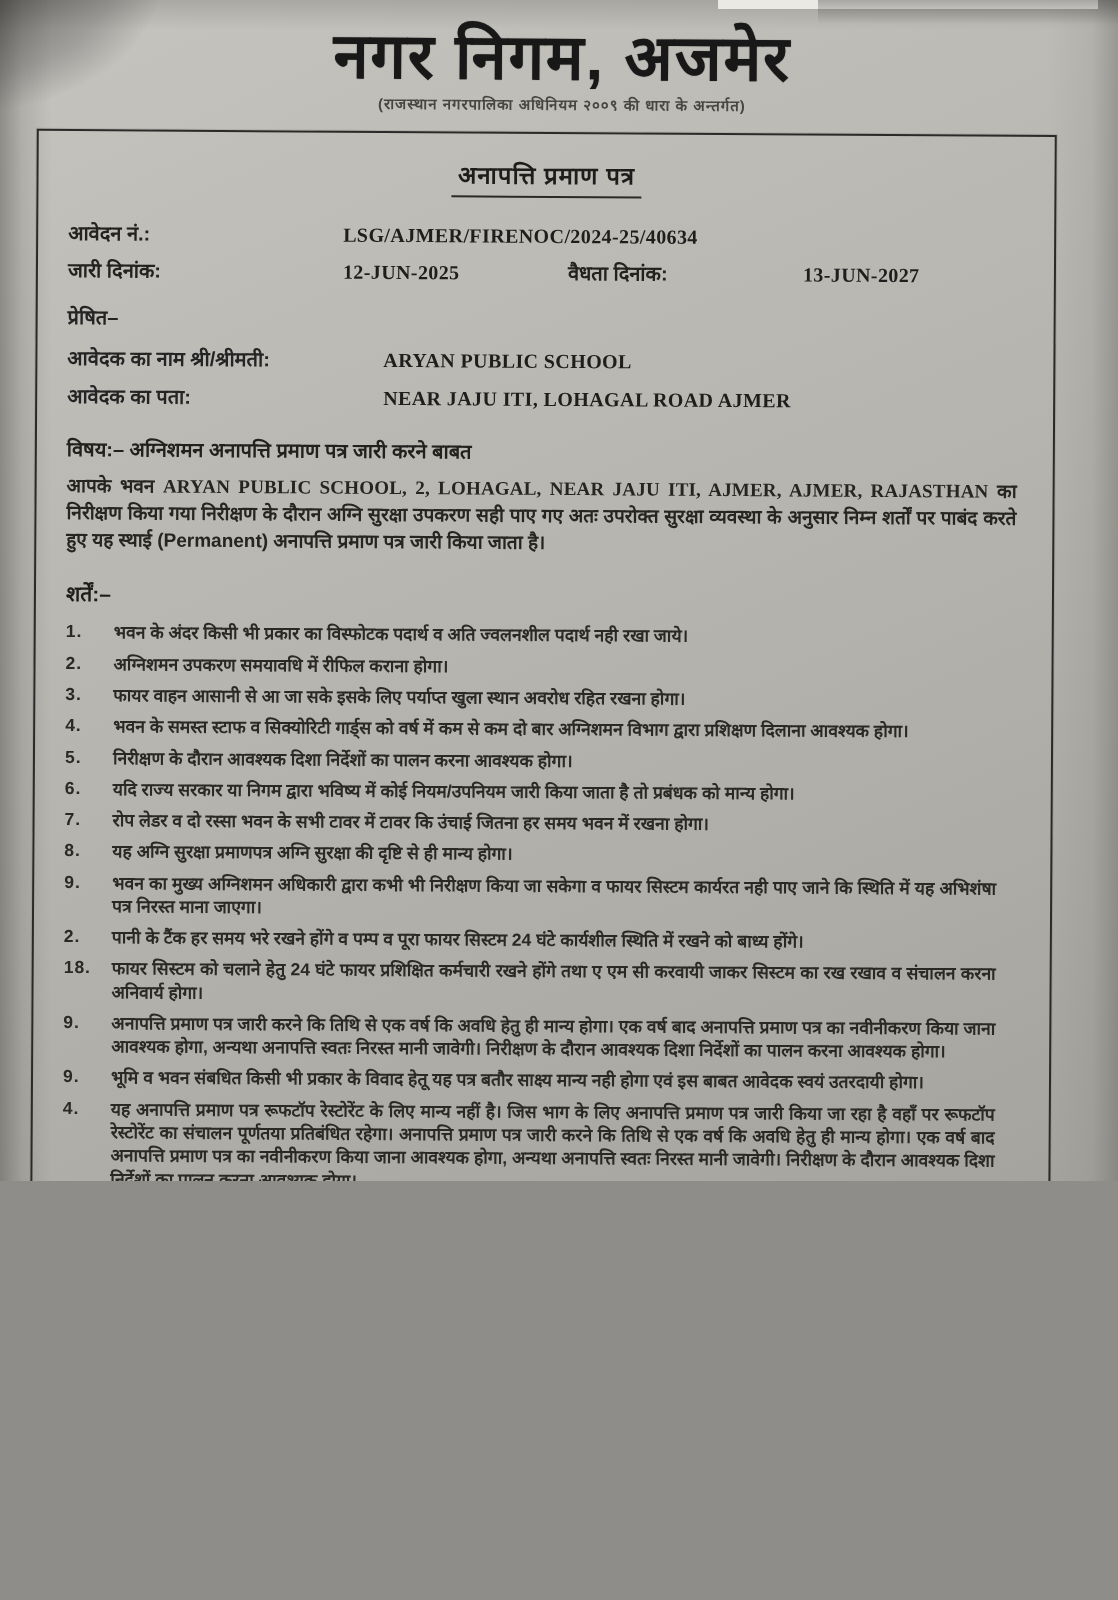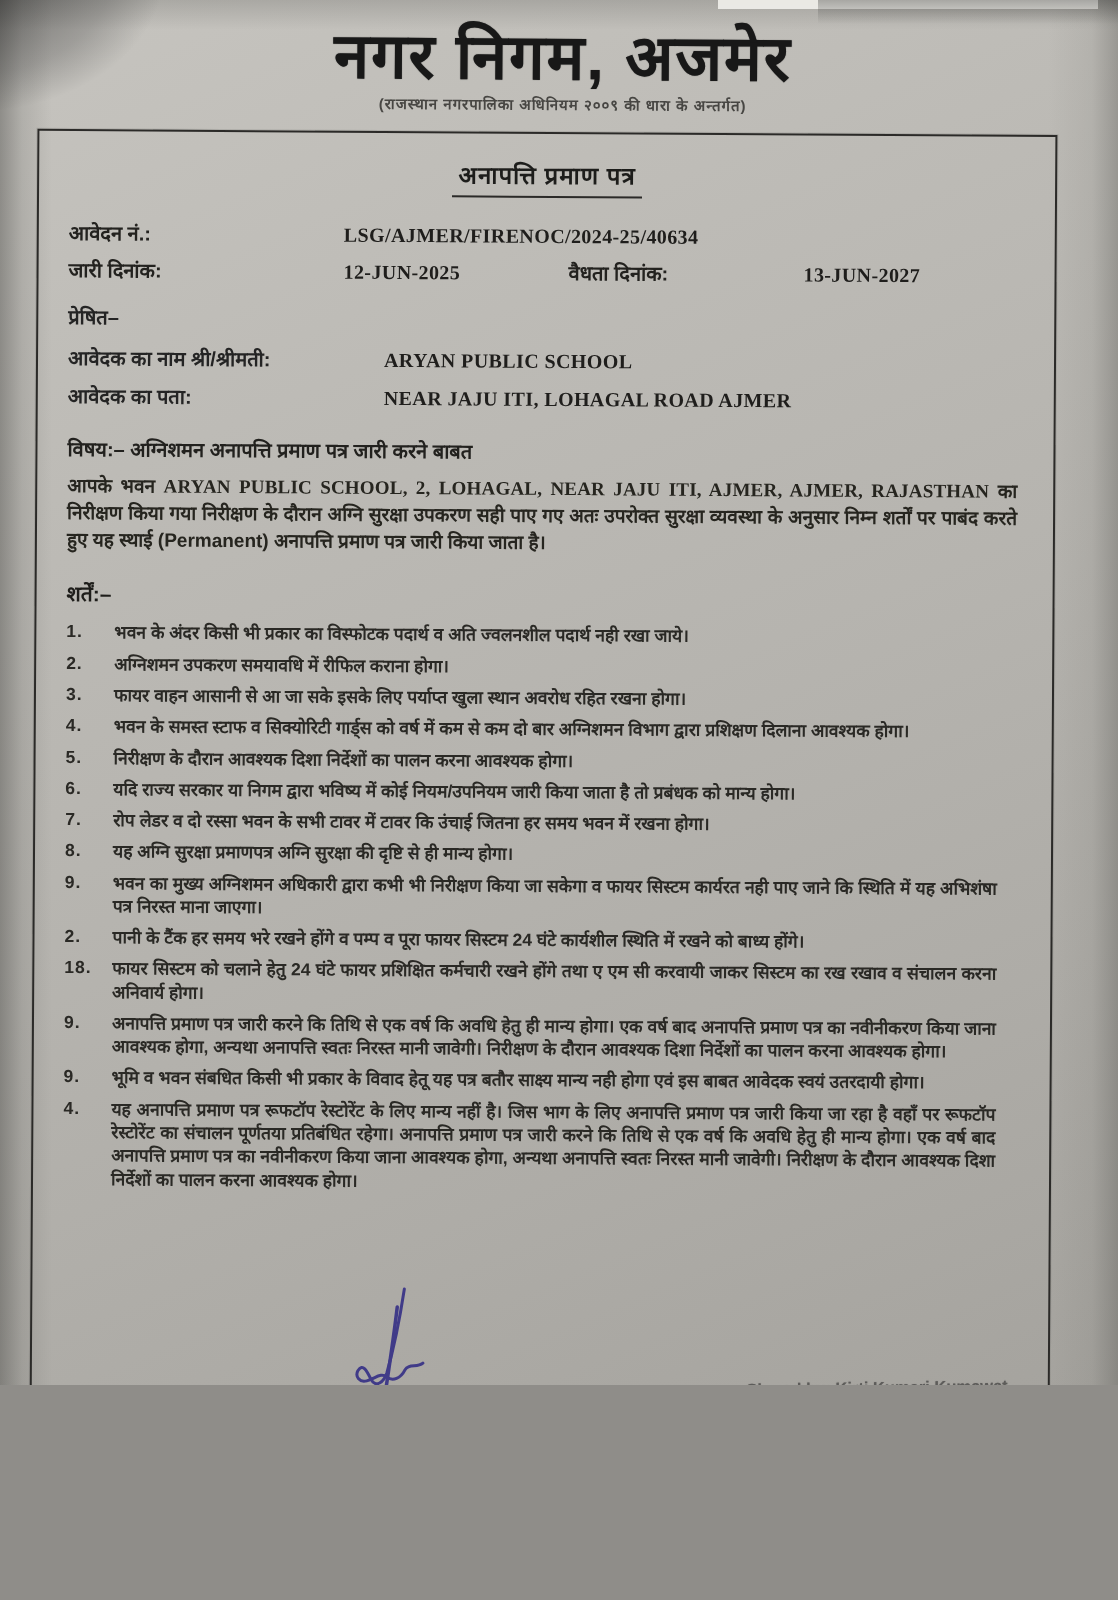--- a/index.html
+++ b/index.html
@@ -1,17 +1,17 @@
 <!DOCTYPE html>
 <html><head>
 <meta charset="utf-8">
 <style>
   html,body{margin:0;padding:0;background:#8f8d89;}
   .paper{
-    position:relative;width:1118px;height:1385px;overflow:hidden;
+    position:relative;width:1118px;height:1181px;overflow:hidden;
     font-family:"Liberation Sans","DejaVu Sans",sans-serif;
     background:
       radial-gradient(260px 190px at -30px -30px, rgba(25,25,25,.62), rgba(60,60,60,.28) 55%, transparent 75%),
       linear-gradient(to right, rgba(55,55,52,.38) 0px, rgba(90,90,86,.18) 22px, transparent 52px),
       linear-gradient(to left, rgba(70,70,66,.30) 0px, rgba(110,110,105,.12) 26px, transparent 70px),
       linear-gradient(to bottom, rgba(90,90,86,.25) 0px, transparent 30px),
       linear-gradient(157deg, #c6c4bf 0%, #bdbbb6 28%, #b6b4af 52%, #aeaca7 76%, #a5a39e 100%);
     color:#242424;
     text-decoration:underline;
   }

